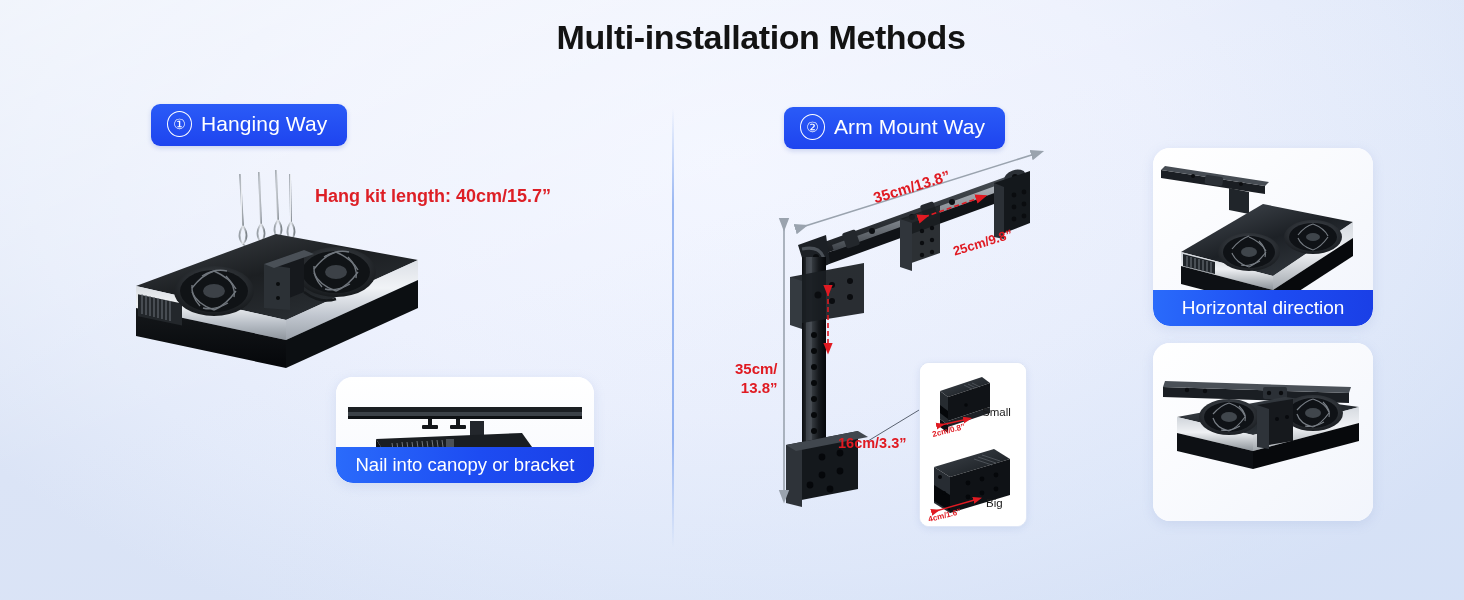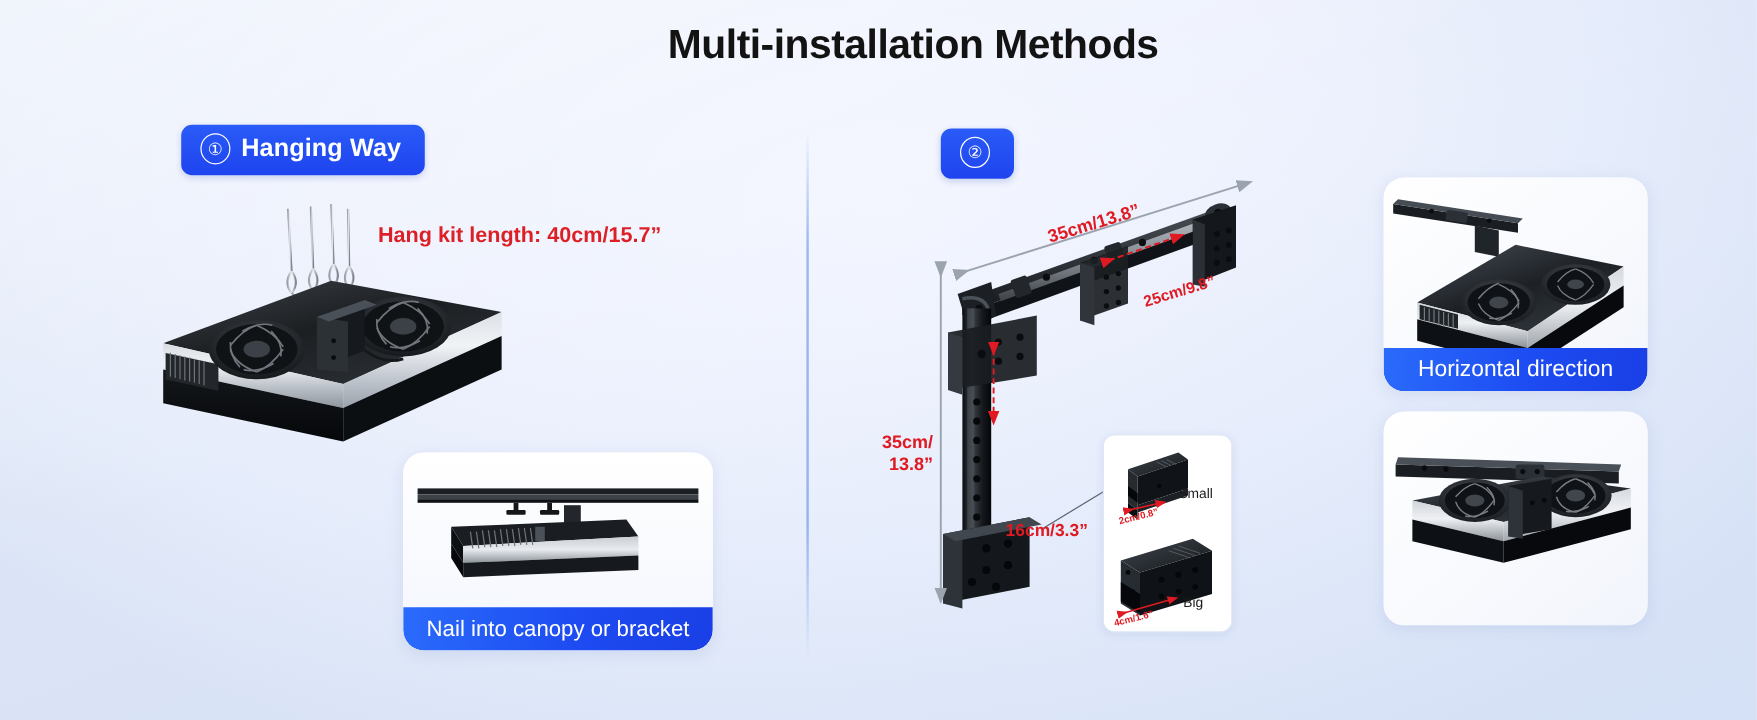--- a/index.html
+++ b/index.html
@@ -44,21 +44,21 @@
     color:#fff;border-radius:9px;
     padding:7px 20px 9px 16px;
     box-shadow:0 2px 5px rgba(30,60,170,.18);
     font-size:21px;
   }
   .badge .num{
     display:inline-flex;align-items:center;justify-content:center;
     width:23px;height:23px;border:1.7px solid #fff;border-radius:50%;
     font-size:14px;line-height:1;padding-bottom:1px;
   }
-  .badge .btxt{font-size:21px;letter-spacing:.1px;font-weight:bold;}
+  .badge .btxt{font-size:21px;letter-spacing:.1px;}
   #badge1{left:151px;top:104px;}
   #badge2{left:784px;top:107px;}
 
   
   .red-note{
     position:absolute;color:#dd1f26;font-weight:bold;font-size:18px;white-space:nowrap;
   }
   .red-dim{position:absolute;color:#e01a22;font-weight:bold;font-size:14px;white-space:nowrap;}
 
   
@@ -74,21 +74,21 @@
     overflow:hidden;
   }
   .card .photo{position:absolute;inset:0;}
   .card .cap{
     position:absolute;left:0;bottom:0;width:100%;
     background:linear-gradient(95deg,#2a6bfb 0%,#1d4cf2 55%,#1a3fe6 100%);
     color:#fff;text-align:center;
     font-size:19px;line-height:36px;height:36px;
     border-radius:0 0 17px 17px;
   }
-  #card-nail{left:336px;top:377px;width:258px;height:165px;}
+  #card-nail{left:336px;top:377px;width:258px;height:106px;}
   #card-nail .cap{font-size:18.5px;}
   #card-horz{left:1153px;top:148px;width:220px;height:178px;}
   #card-vert{left:1153px;top:343px;width:220px;height:178px;}
 
   
   #bracket-panel{
     position:absolute;left:919px;top:362px;width:106px;height:163px;
     background:#fff;border:1px solid #dfe6f6;border-radius:10px;
     box-shadow:0 2px 7px rgba(120,145,200,.16);
     overflow:hidden;
@@ -276,20 +276,21 @@
             <path d="M106 63 L108 77"></path>
         </g>
         <rect x="110" y="62" width="8" height="12" fill="#4b5158"></rect>
       </g>
     </svg>
     <div class="cap nosel">Nail into canopy or bracket</div>
   </div>
 
   <div class="badge nosel" id="badge2">
     <span class="num">②</span>
+    <span class="btxt">Arm Mount Way</span>
   </div>
 
   <svg id="arm-illu" style="position:absolute;left:772px;top:145px;" width="300" height="385" viewBox="0 0 300 385">
     <defs>
       <linearGradient id="armTop" x1="0" y1="0" x2="0" y2="1">
         <stop offset="0%" stop-color="#4a5056"></stop>
           <stop offset="100%" stop-color="#16191d"></stop>
       </linearGradient>
       <linearGradient id="armSil" x1="0" y1="0" x2="0" y2="1">
         <stop offset="0%" stop-color="#b9bfc6"></stop>

